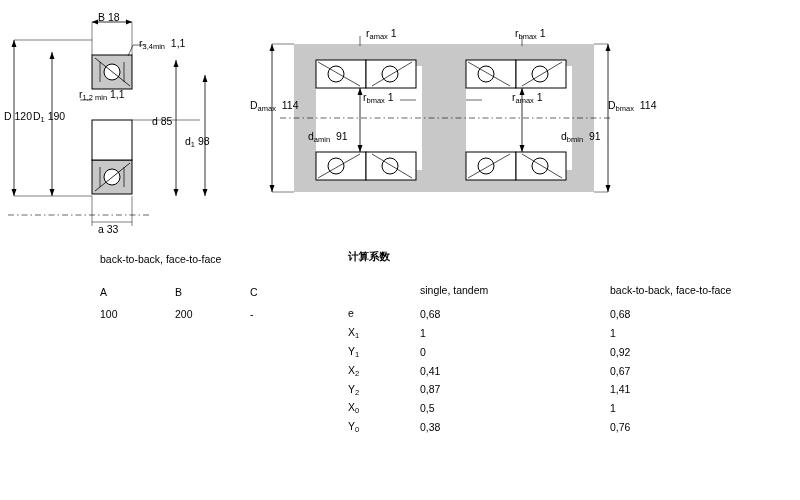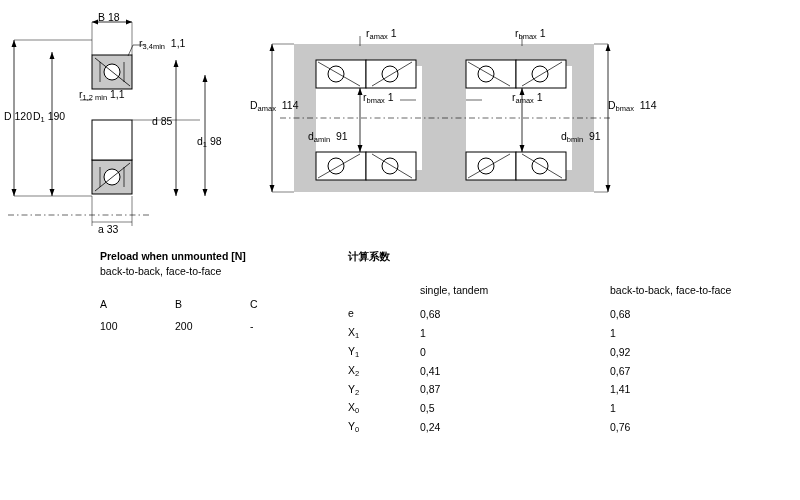--- a/index.html
+++ b/index.html
@@ -79,21 +79,21 @@
       <span>r</span><span class="sub">3,4min</span>&nbsp;&nbsp;<span>1,1</span>
     </div>
     <div class="abs lbl" style="left:79px;top:89px;">
       <span>r</span><span class="sub">1,2 min</span>&nbsp;<span>1,1</span>
     </div>
     <div class="abs lbl" style="left:4px;top:111px;">D  120</div>
     <div class="abs lbl" style="left:33px;top:111px;">
       <span>D</span><span class="sub">1</span>&nbsp;<span>190</span>
     </div>
     <div class="abs lbl" style="left:152px;top:116px;">d  85</div>
-    <div class="abs lbl" style="left:197px;top:136px;">
+    <div class="abs lbl" style="left:185px;top:136px;">
       <span>d</span><span class="sub">1</span>&nbsp;<span>98</span>
     </div>
     <div class="abs lbl" style="left:98px;top:224px;">a  33</div>
   </div>
 
   <div class="abs" style="left:250px;top:0;width:550px;height:240px;">
     <svg width="550" height="240" viewBox="0 0 550 240">
 
       <rect x="44" y="44" width="150" height="22" fill="#c8c8c8"></rect>
       <rect x="44" y="170" width="150" height="22" fill="#c8c8c8"></rect>
@@ -181,21 +181,20 @@
     </div>
     <div class="abs lbl" style="left:58px;top:131px;">
       <span>d</span><span class="sub">amin</span>&nbsp;&nbsp;<span>91</span>
     </div>
     <div class="abs lbl" style="left:283px;top:131px;margin-left:28px;">
       <span>d</span><span class="sub">bmin</span>&nbsp;&nbsp;<span>91</span>
     </div>
   </div>
 
   <div class="abs" style="left:100px;top:250px;width:220px;">
-    <div class="title">Preload when unmounted [N]</div>
     <div class="lbl" style="margin-top:4px;">back-to-back, face-to-face</div>
     <table class="tbl" style="margin-top:20px;width:200px;table-layout:fixed;">
       <tbody>
           <tr>
         <td style="width:75px;">A</td>
         <td style="width:75px;">B</td>
         <td>C</td>
       </tr>
       <tr>
         <td style="padding-top:8px;">100</td>
@@ -240,20 +239,20 @@
         <td style="padding-top:3px;">0,87</td>
         <td style="padding-top:3px;">1,41</td>
       </tr>
       <tr>
         <td style="padding-top:3px;"><span>X</span><span class="sub">0</span></td>
         <td style="padding-top:3px;">0,5</td>
         <td style="padding-top:3px;">1</td>
       </tr>
       <tr>
         <td style="padding-top:3px;"><span>Y</span><span class="sub">0</span></td>
-        <td style="padding-top:3px;">0,24</td>
+        <td style="padding-top:3px;">0,38</td>
         <td style="padding-top:3px;">0,76</td>
       </tr>
     </tbody>
       </table>
   </div>
 
 </div>
 
 </body></html>

